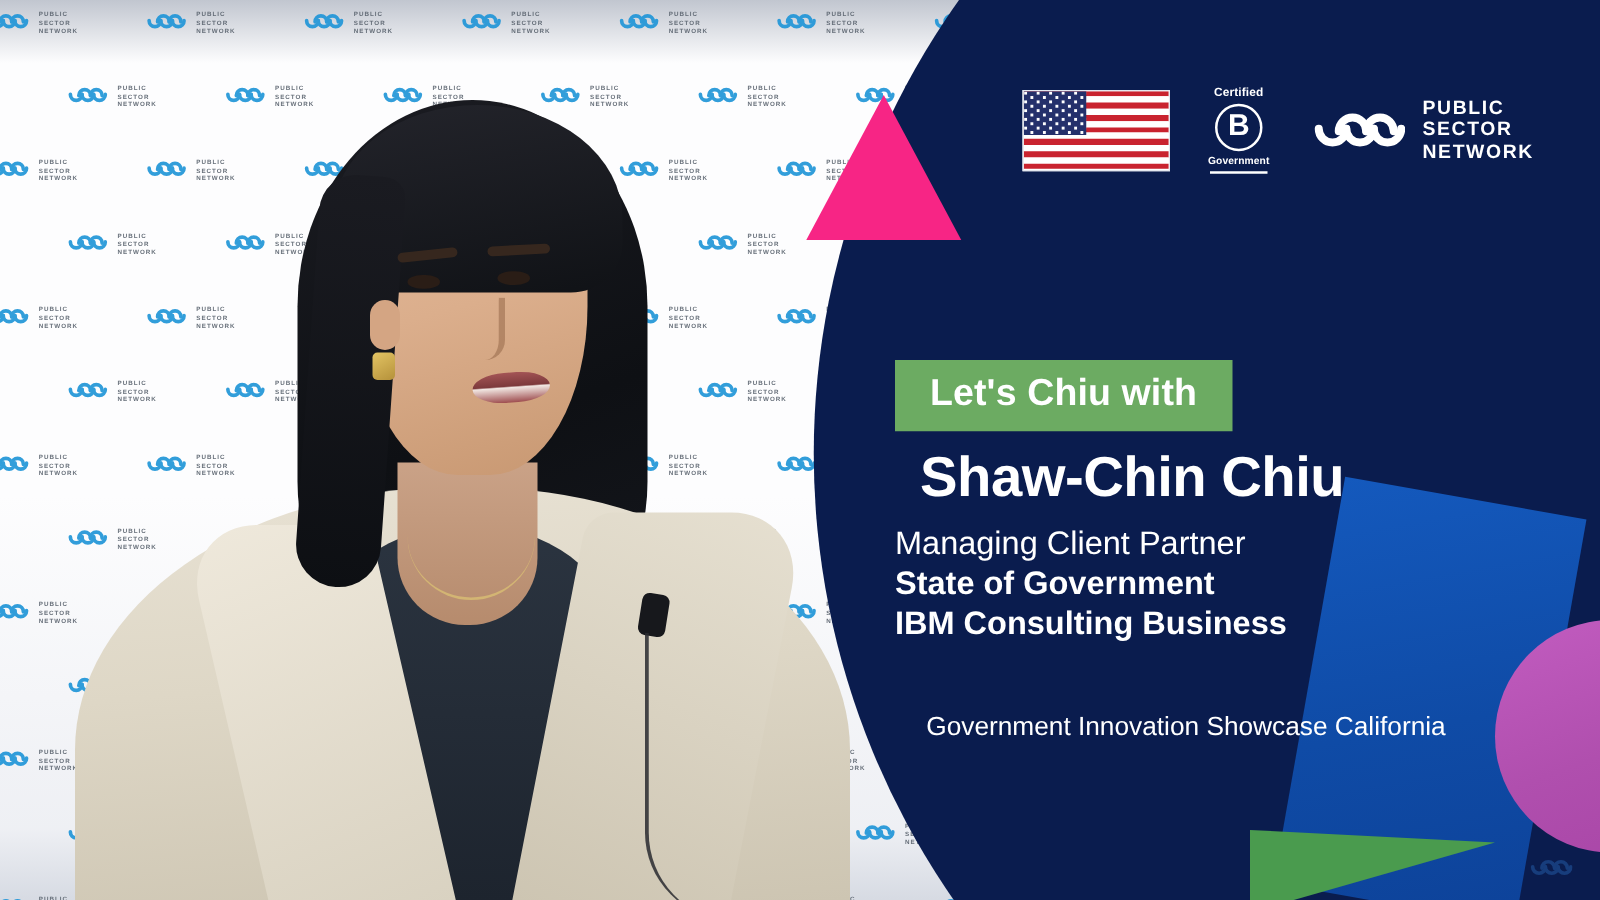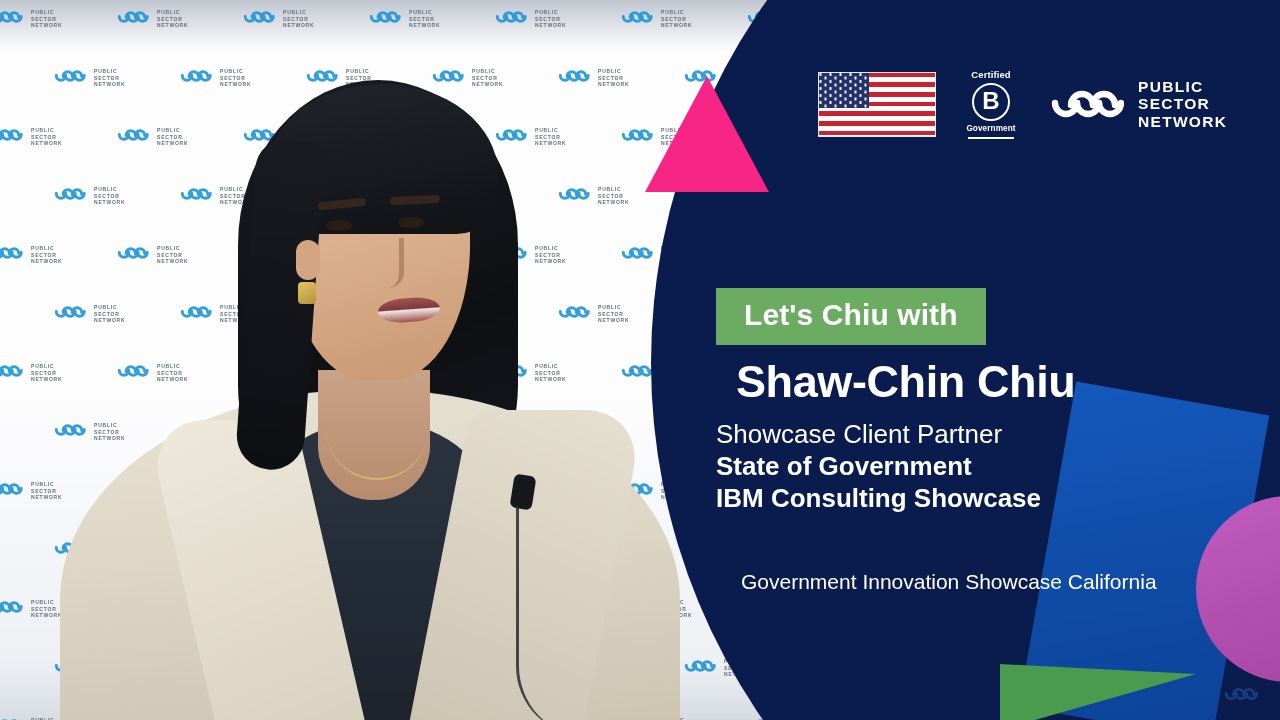--- a/index.html
+++ b/index.html
@@ -1372,23 +1372,23 @@
       <span class="psn-words">
         <span>PUBLIC</span><br>
         <span>SECTOR</span><br>
         <span>NETWORK</span>
       </span>
     </div>
   </div>
 
   <div class="badge">Let's Chiu with</div>
   <div class="sp-name">Shaw-Chin Chiu</div>
-  <div class="sp-role">Showcase Client Partner</div>
+  <div class="sp-role">Managing Client Partner</div>
   <div class="sp-org1">State of Government</div>
-  <div class="sp-org2">IBM Consulting Showcase</div>
+  <div class="sp-org2">IBM Consulting Business</div>
   <div class="event-name">Government Innovation Showcase California</div>
 
   <span class="corner-mark">
     <svg viewBox="0 0 78 52" width="36" height="24" aria-hidden="true">
       <g fill="none" stroke="#1e4f96" stroke-width="6.4" stroke-linecap="round">
         <path d="M25 27 A11 11 0 0 1 47 27"></path>
         <path d="M47 27 A11 11 0 0 1 69 27"></path>
         <path d="M31 25 A11 11 0 0 1 9 25"></path>
         <path d="M53 25 A11 11 0 0 1 31 25"></path>
         <path d="M75 25 A11 11 0 0 1 53 25"></path>

